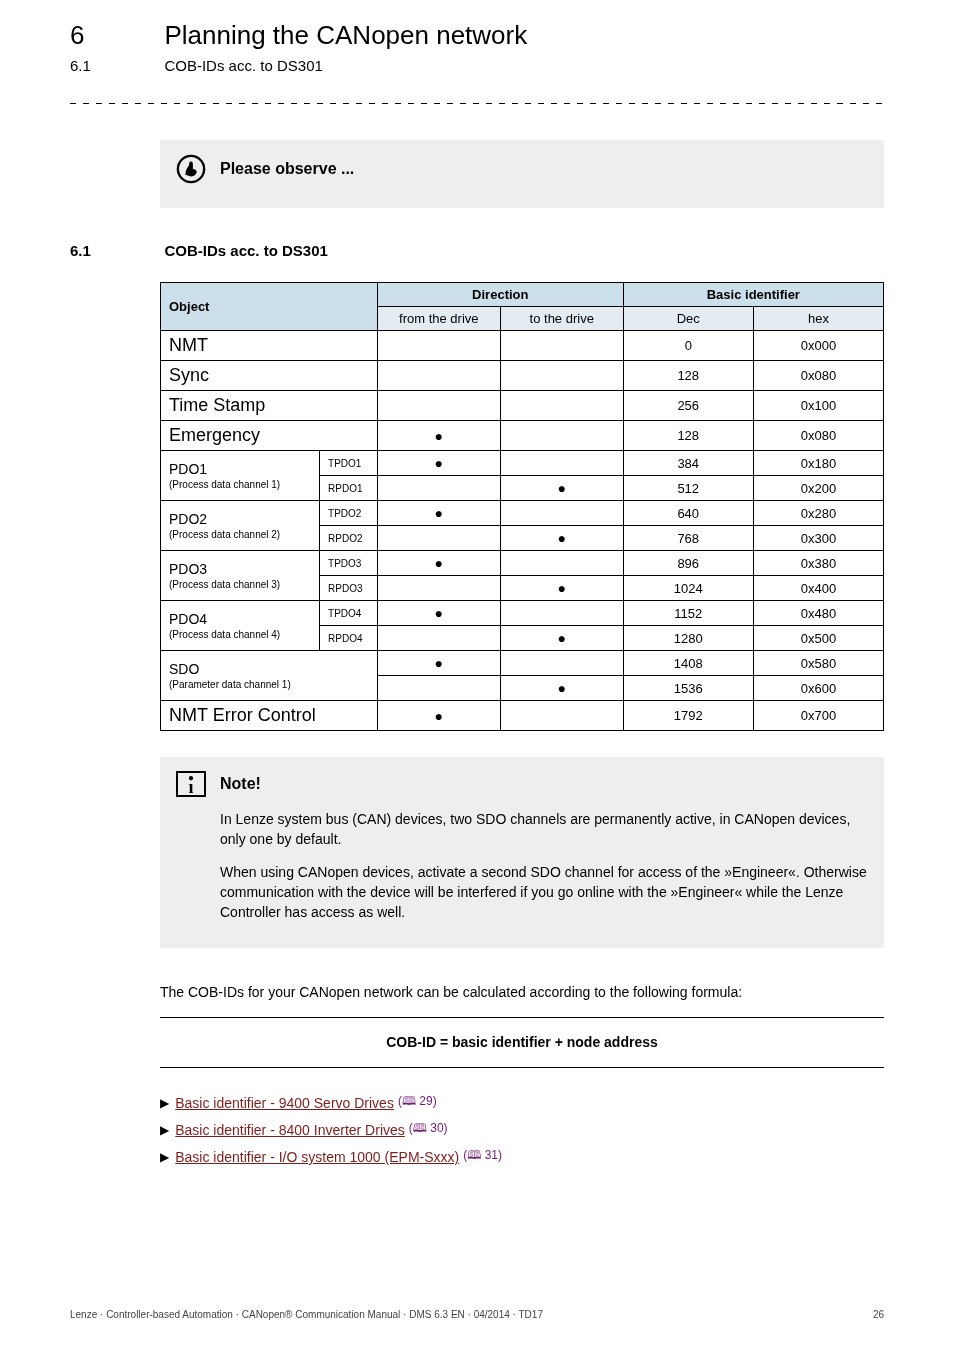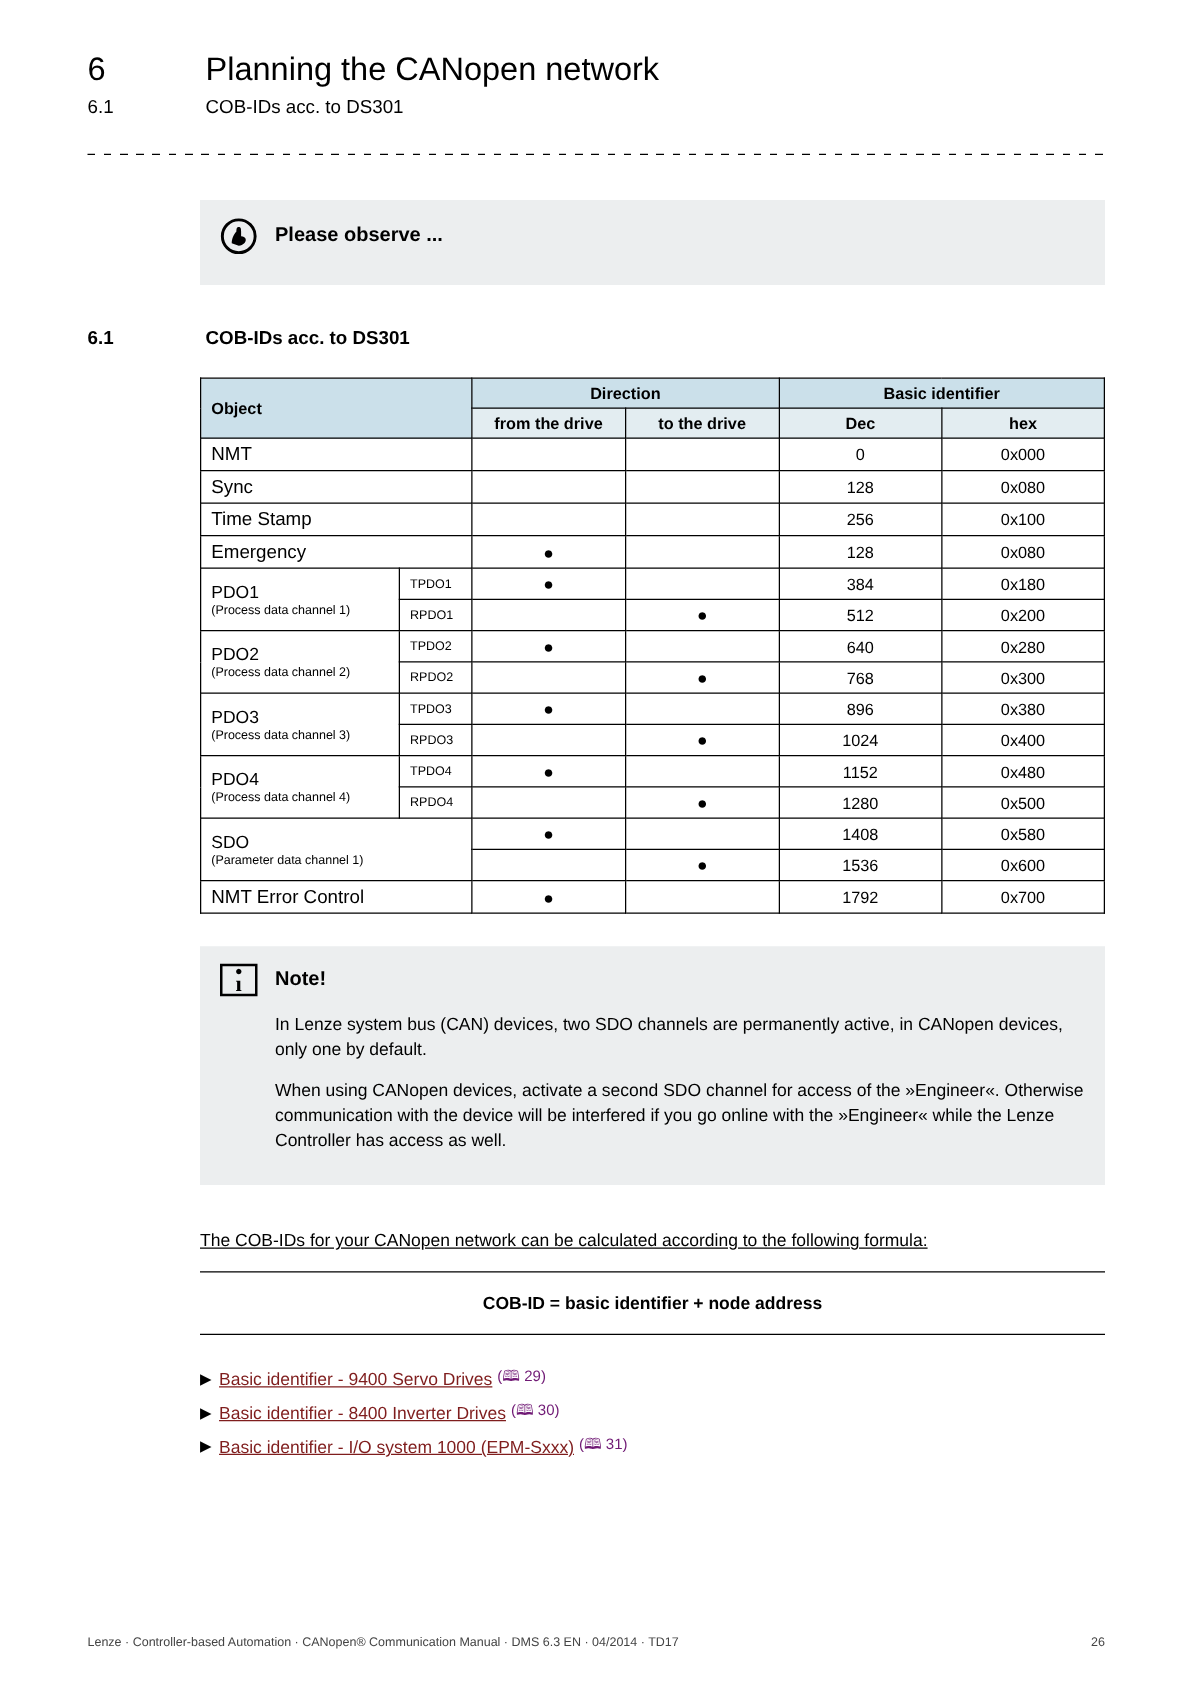--- a/index.html
+++ b/index.html
@@ -7,21 +7,21 @@
     margin: 0;
     padding: 0;
     width: 954px;
     height: 1350px;
     font-family: Arial, Helvetica, sans-serif;
     color: #000;
     background: #fff;
     position: relative;
   }
   .page {
-    padding: 40px 70px 0 70px;
+    padding: 20px 70px 0 70px;
     box-sizing: border-box;
   }
   .h-top {
     margin-bottom: 4px;
   }
   .chap-num {
     font-size: 26px;
     font-weight: normal;
     display: inline-block;
     width: 90px;
@@ -97,35 +97,35 @@
     vertical-align: middle;
   }
   table.data thead tr.row1 th {
     background: #cbe0ea;
     font-weight: bold;
     text-align: left;
   }
   table.data thead tr.row1 th.center { text-align: center; }
   table.data thead tr.row2 th {
     background: #e3edf1;
-    font-weight: bold;
+    font-weight: normal;
     text-align: center;
   }
   table.data td.dot { text-align: center; font-size: 14px; }
   table.data td.num { text-align: center; }
-  table.data td.object-main { font-size: 15px; }
+  table.data td.object-main { font-size: 18px; }
   table.data td.tpdo { font-size: 10px; text-align: left; }
   .pdo-main { display:block; font-size:14px; }
   .pdo-sub { display:block; font-size:10px; margin-top:2px; }
   .formula-wrap {
     margin-left: 90px;
     font-size: 14px;
     line-height: 1.5;
   }
-  .formula-intro { margin: 22px 0 14px 0; text-decoration: underline; }
+  .formula-intro { margin: 22px 0 14px 0; }
   .formula-box {
     text-align: center;
     font-weight: bold;
     padding: 14px 0;
     border-top: 1px solid #000;
     border-bottom: 1px solid #000;
     margin-bottom: 24px;
   }
   .link-list {
     margin-left: 90px;

